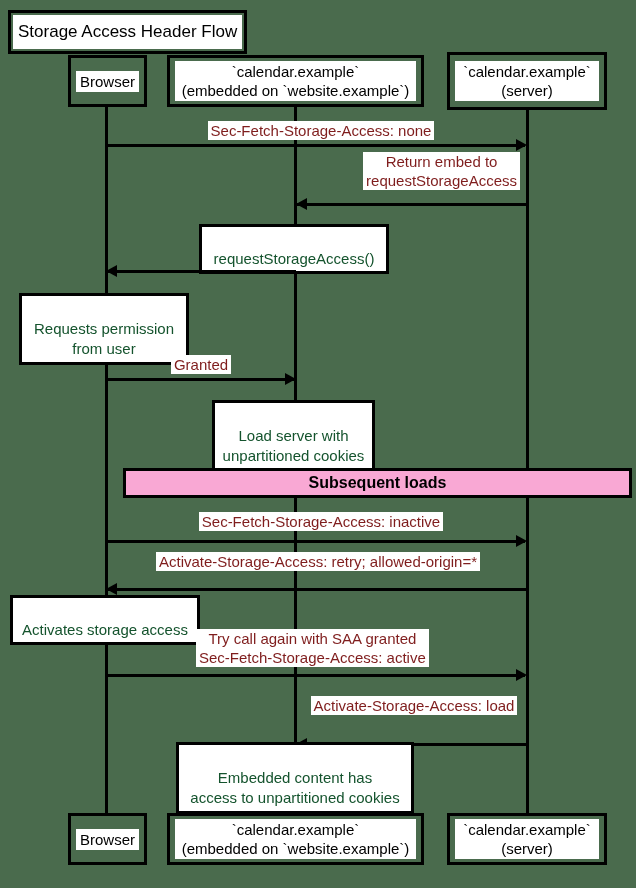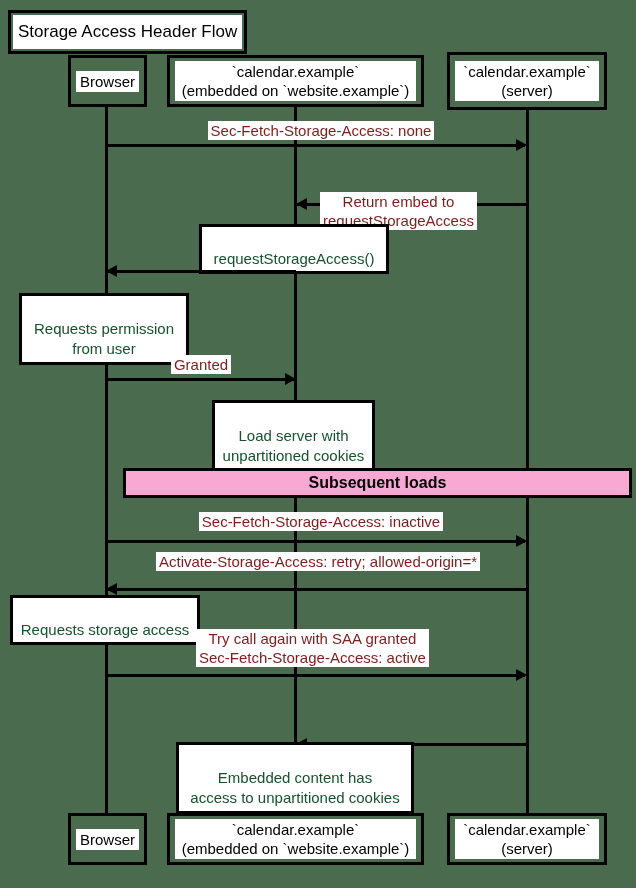--- a/index.html
+++ b/index.html
@@ -138,21 +138,21 @@
   </div>
 
   <div class="abs msg-line" style="left:106px; top:144px; width:419px;"></div>
   <div class="abs arrow-head arrow-right" style="left:516px; top:139px;"></div>
   <div class="abs" style="left:186px; top:121px; width:270px; display:flex; justify-content:center;">
     <span class="msg-label">Sec-Fetch-Storage-Access: none</span>
   </div>
 
   <div class="abs msg-line" style="left:296px; top:203px; width:231px;"></div>
   <div class="abs arrow-head arrow-left" style="left:296px; top:198px;"></div>
-  <div class="abs" style="left:320px; top:152px; width:200px; display:flex; justify-content:flex-start;margin-top:40px;">
+  <div class="abs" style="left:320px; top:152px; width:200px; display:flex; justify-content:flex-end;">
     <span class="msg-label">Return embed to
 requestStorageAccess</span>
   </div>
 
   <div class="abs note" style="left:199px; top:224px; width:190px; padding:2px 6px;">
     <span>requestStorageAccess()</span>
   </div>
   <div class="abs msg-line" style="left:106px; top:270px; width:190px;"></div>
   <div class="abs arrow-head arrow-left" style="left:106px; top:265px;"></div>
 
@@ -182,32 +182,35 @@
     <span class="msg-label">Sec-Fetch-Storage-Access: inactive</span>
   </div>
 
   <div class="abs msg-line" style="left:106px; top:588px; width:421px;"></div>
   <div class="abs arrow-head arrow-left" style="left:106px; top:583px;"></div>
   <div class="abs" style="left:113px; top:552px; width:410px; display:flex; justify-content:center;">
     <span class="msg-label">Activate-Storage-Access: retry; allowed-origin=*</span>
   </div>
 
   <div class="abs note" style="left:10px; top:595px; width:190px; padding:2px 6px;">
-    <span>Requests storage access</span>
+    <span>Activates storage access</span>
   </div>
 
   <div class="abs msg-line" style="left:106px; top:674px; width:419px;"></div>
   <div class="abs arrow-head arrow-right" style="left:516px; top:669px;"></div>
   <div class="abs" style="left:196px; top:629px; width:240px; display:flex; justify-content:flex-start;">
     <span class="msg-label">Try call again with SAA granted
 Sec-Fetch-Storage-Access: active</span>
   </div>
 
   <div class="abs msg-line" style="left:296px; top:743px; width:231px;"></div>
   <div class="abs arrow-head arrow-left" style="left:296px; top:738px;"></div>
+  <div class="abs" style="left:303px; top:696px; width:222px; display:flex; justify-content:center;">
+    <span class="msg-label">Activate-Storage-Access: load</span>
+  </div>
 
   <div class="abs note" style="left:176px; top:742px; width:238px;">
     <span>Embedded content has
 access to unpartitioned cookies</span>
   </div>
 
   <div class="abs participant" style="left:68px; top:813px; width:79px; height:52px;">
     <span class="participant-label">Browser</span>
   </div>
 

